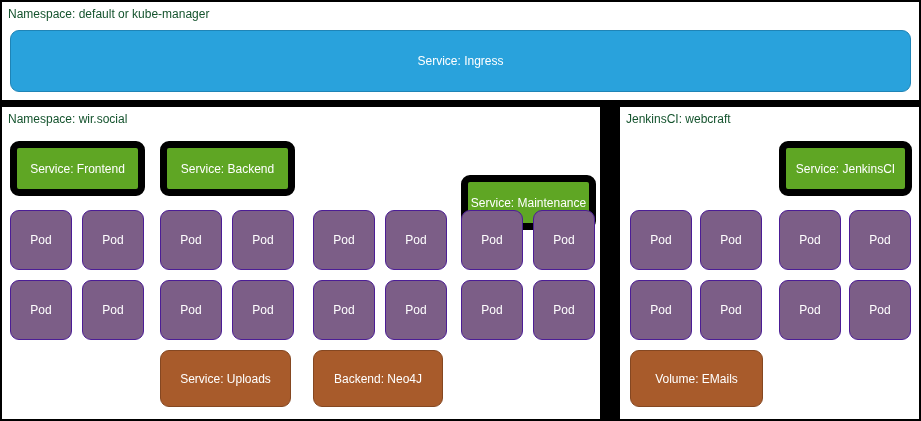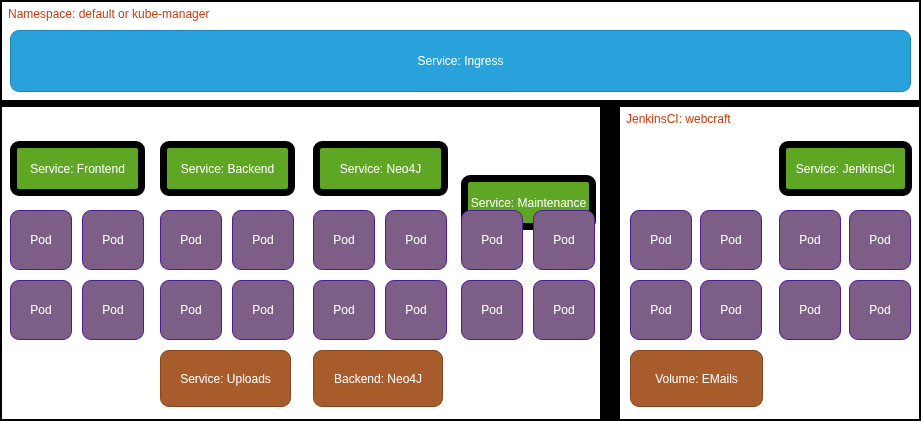--- a/index.html
+++ b/index.html
@@ -13,21 +13,21 @@
   }
   .panel {
     position: absolute;
     background: #ffffff;
   }
   .ns-label {
     position: absolute;
     left: 6px;
     top: 5px;
     font-size: 12px;
-    color: #c2410c;
+    color: #14532d;
     white-space: nowrap;
   }
   .box {
     position: absolute;
     display: flex;
     align-items: center;
     justify-content: center;
     color: #ffffff;
     font-size: 12px;
     text-align: right;
@@ -44,24 +44,24 @@
 <body>
 
 <div class="canvas">
 
   <div class="panel" style="left:2px; top:2px; width:917px; height:98px;">
     <div class="ns-label">Namespace: default or kube-manager</div>
     <div class="box ingress" style="left:8px; top:28px; width:901px; height:62px;">Service: Ingress</div>
   </div>
 
   <div class="panel" style="left:2px; top:107px; width:598px; height:312px;">
+    <div class="ns-label">Namespace: wir.social</div>
 
     <div class="box service" style="left:8px;   top:34px; width:135px; height:55px;">Service: Frontend</div>
     <div class="box service" style="left:158px; top:34px; width:135px; height:55px;">Service: Backend</div>
-    <div class="box service" style="left:311px; top:34px; width:135px; height:55px;">Service: Neo4J</div>
     <div class="box service" style="left:459px; top:34px; width:135px; height:55px;margin-top:34px;">Service: Maintenance</div>
 
     <div class="box pod" style="left:8px;   top:103px; width:62px; height:60px;">Pod</div>
     <div class="box pod" style="left:80px;  top:103px; width:62px; height:60px;">Pod</div>
     <div class="box pod" style="left:158px; top:103px; width:62px; height:60px;">Pod</div>
     <div class="box pod" style="left:230px; top:103px; width:62px; height:60px;">Pod</div>
     <div class="box pod" style="left:311px; top:103px; width:62px; height:60px;">Pod</div>
     <div class="box pod" style="left:383px; top:103px; width:62px; height:60px;">Pod</div>
     <div class="box pod" style="left:459px; top:103px; width:62px; height:60px;">Pod</div>
     <div class="box pod" style="left:531px; top:103px; width:62px; height:60px;">Pod</div>

